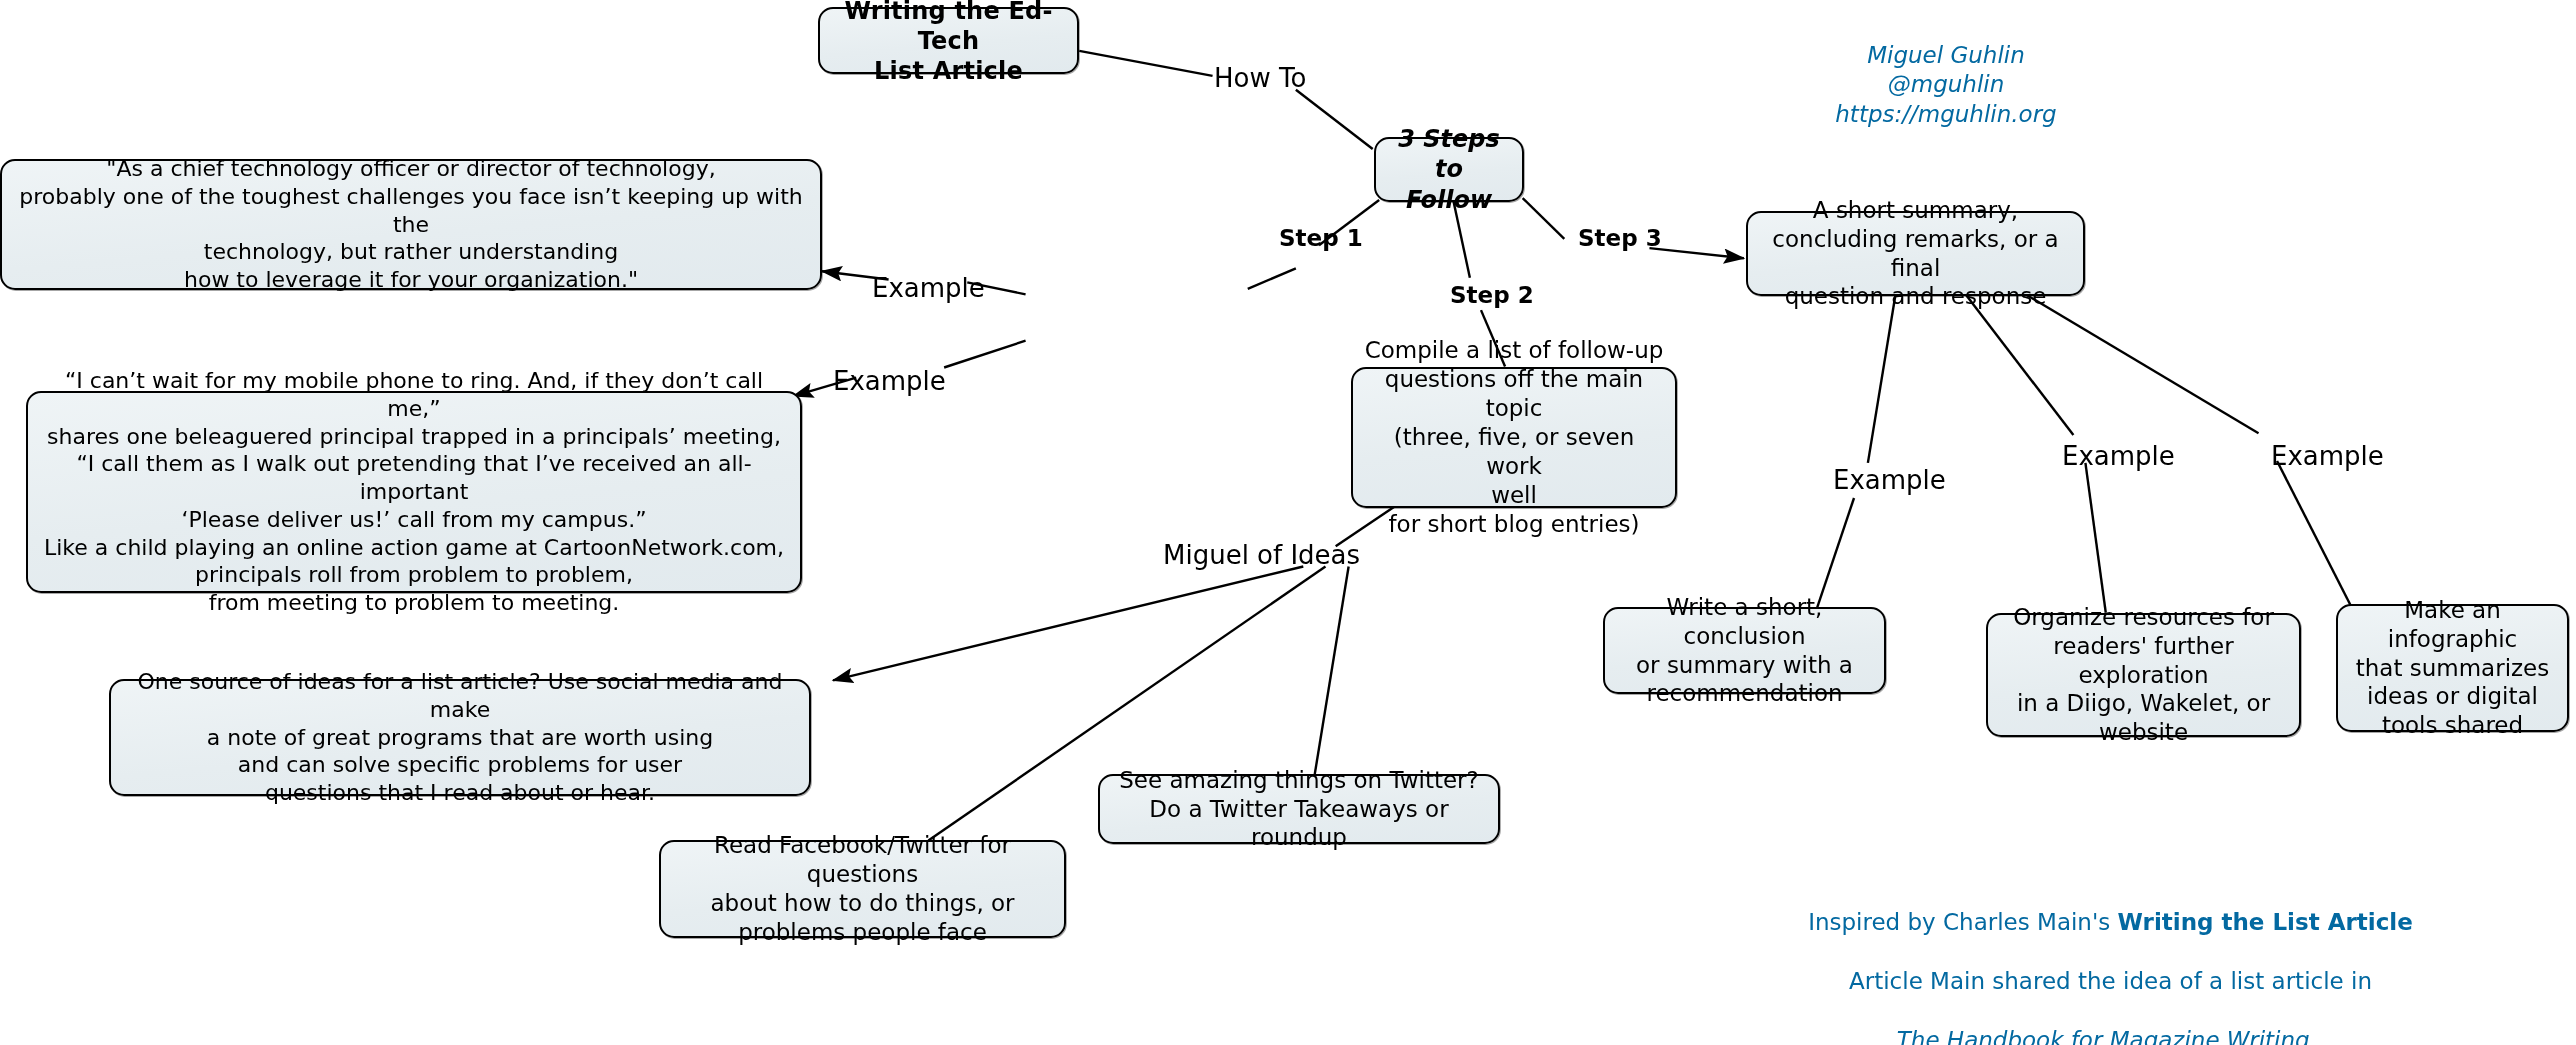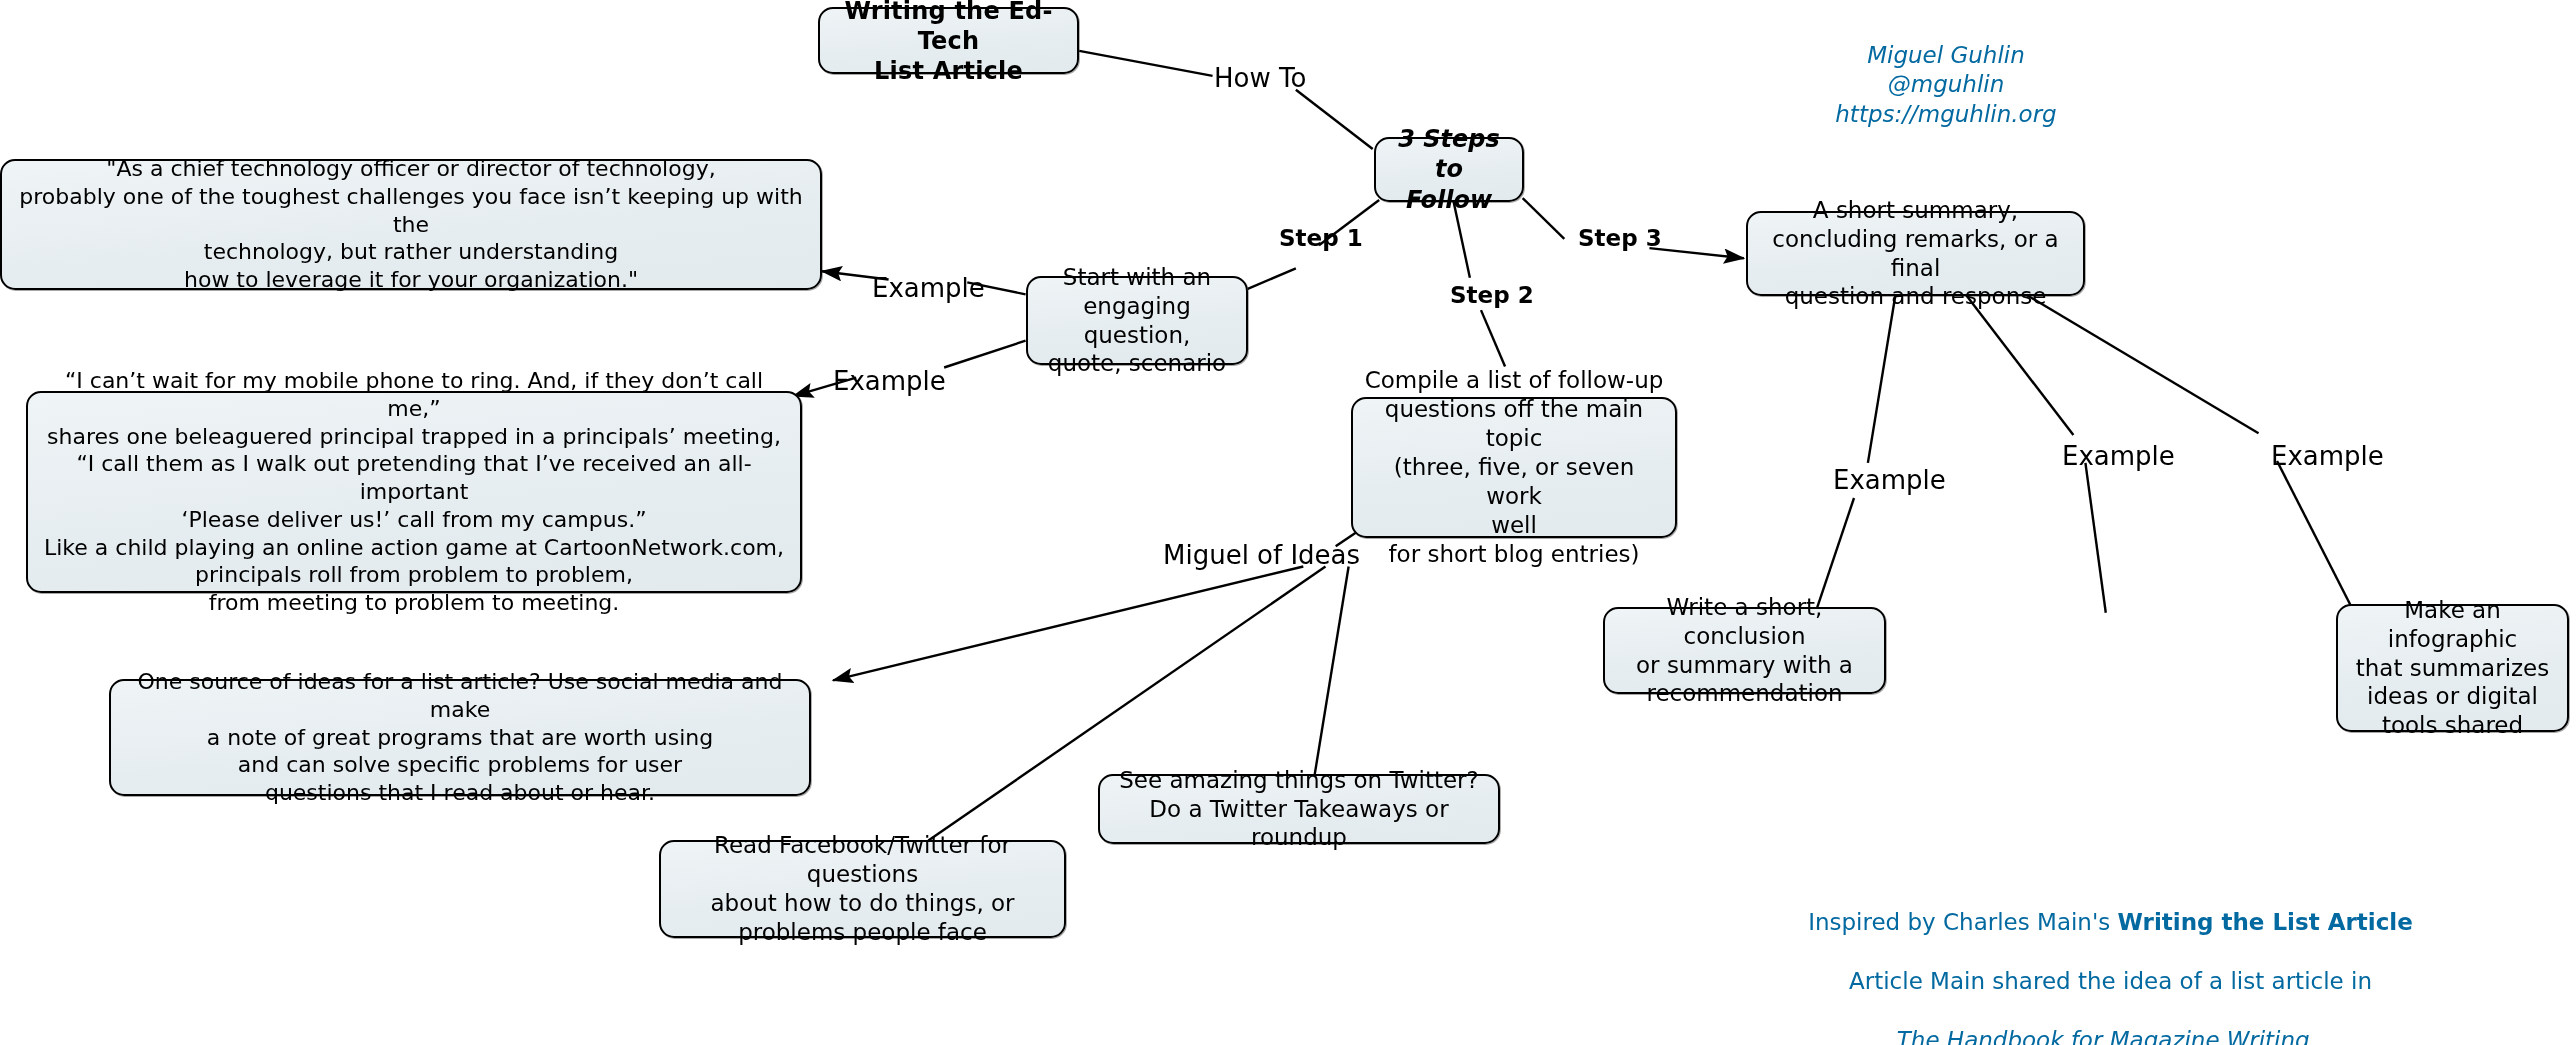--- a/index.html
+++ b/index.html
@@ -144,25 +144,22 @@
 how to leverage it for your organization."</div>
 
   <div class="node" style="left:26px; top:391px; width:776px; height:202px; font-size:22px;">“I can’t wait for my mobile phone to ring. And, if they don’t call me,”
 shares one beleaguered principal trapped in a principals’ meeting,
 “I call them as I walk out pretending that I’ve received an all-important
 ‘Please deliver us!’ call from my campus.”
 Like a child playing an online action game at CartoonNetwork.com,
 principals roll from problem to problem,
 from meeting to problem to meeting.</div>
 
-  <div class="node" style="left:1026px; top:276px; width:222px; height:89px;">Start with an
-engaging question,
-quote, scenario</div>
-
-  <div class="node" style="left:1351px; top:367px; width:326px; height:141px;margin-top:30px;">Compile a list of follow-up
+
+  <div class="node" style="left:1351px; top:367px; width:326px; height:141px;">Compile a list of follow-up
 questions off the main topic
 (three, five, or seven work
 well
 for short blog entries)</div>
 
   <div class="node" style="left:1746px; top:211px; width:339px; height:85px;">A short summary,
 concluding remarks, or a final
 question and response</div>
 
   <div class="node" style="left:109px; top:679px; width:702px; height:117px; font-size:22px;">One source of ideas for a list article? Use social media and make
@@ -174,20 +171,24 @@
 about how to do things, or
 problems people face</div>
 
   <div class="node" style="left:1098px; top:774px; width:402px; height:70px;">See amazing things on Twitter?
 Do a Twitter Takeaways or roundup</div>
 
   <div class="node" style="left:1603px; top:607px; width:283px; height:87px;">Write a short, conclusion
 or summary with a
 recommendation</div>
 
+  <div class="node" style="left:1986px; top:613px; width:315px; height:124px;">Organize resources for
+readers' further exploration
+in a Diigo, Wakelet, or
+website</div>
 
   <div class="node" style="left:2336px; top:604px; width:233px; height:128px;">Make an infographic
 that summarizes
 ideas or digital
 tools shared</div>
 
   <div class="freetext italic" style="left:1724px; top:41px; width:444px;">Miguel Guhlin
 @mguhlin
 https://mguhlin.org</div>
 

